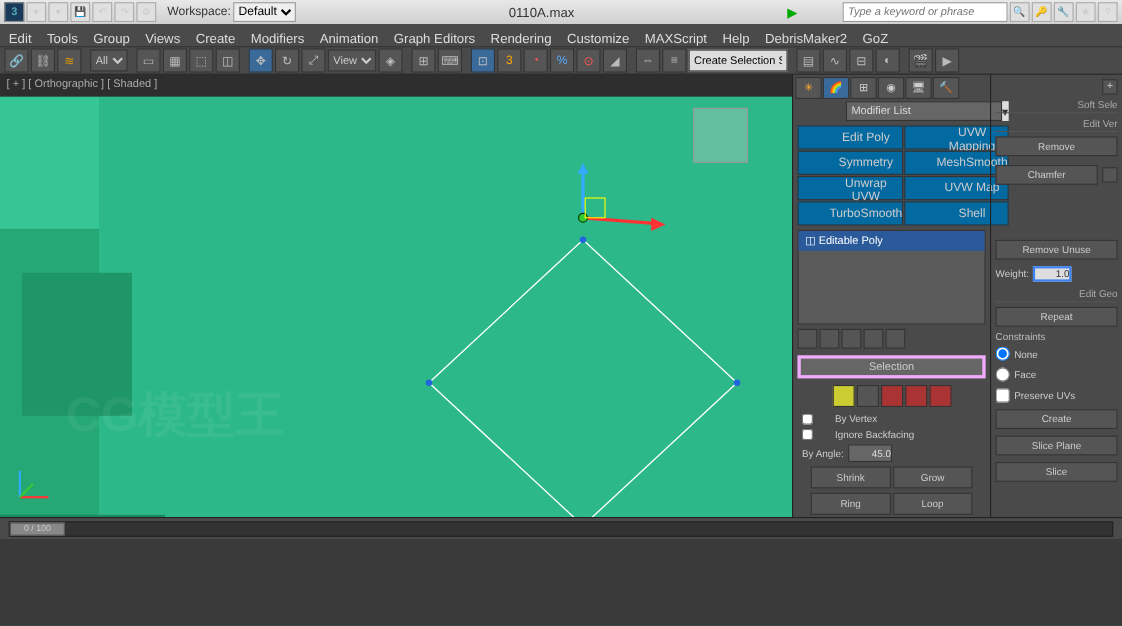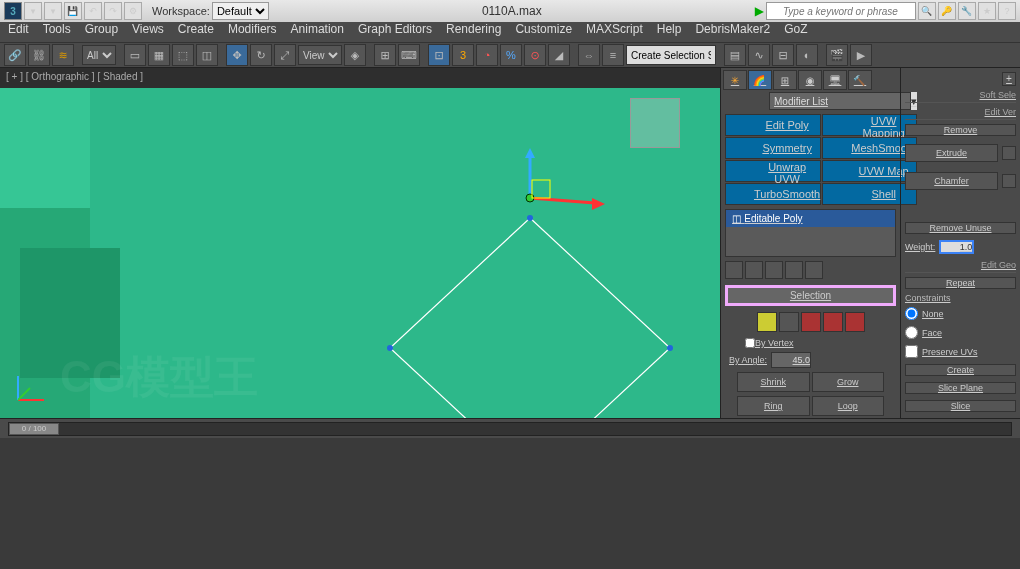--- a/index.html
+++ b/index.html
@@ -6,37 +6,37 @@
 body { width: 1020px; height: 569px; background: #3a3a3a; color: #ccc; font-size: 11px; overflow: hidden; position: relative; }
 
 
 .titlebar { height: 22px; background: linear-gradient(#e8e8e8, #d0d0d0); display: flex; align-items: center; padding: 0 4px; gap: 2px; }
 .titlebar .logo { width: 18px; height: 18px; background: #1a3a5a; border: 1px solid #888; display: flex; align-items: center; justify-content: center; color: #5ab; font-weight: bold; font-size: 10px; }
 .titlebar .tb-btn { width: 18px; height: 18px; border: 1px solid #aaa; background: #e0e0e0; display: flex; align-items: center; justify-content: center; font-size: 9px; }
 .titlebar .ws-label { font-size: 11px; color: #333; margin-left: 8px; }
 .titlebar select { font-size: 11px; height: 18px; border: 1px solid #999; }
 .titlebar .filename { flex: 1; text-align: center; color: #333; font-size: 12px; }
 .titlebar .play { color: #0a0; font-size: 12px; }
-.titlebar input { width: 150px; height: 18px; font-size: 10px; font-style: italic; color: #777; padding: 0 16px; border: 1px solid #999; }
+.titlebar input { width: 150px; height: 18px; font-size: 10px; font-style: italic; color: #777; padding: 0 4px; border: 1px solid #999; margin-left: 39px; }
 .titlebar .right-icons { display: flex; gap: 2px; }
 
 
-.menubar { height: 20px; background: #4a4a4a; display: flex; align-items: flex-start; padding: 0 8px; gap: 14px; color: #ddd; font-size: 12px; }
+.menubar { height: 20px; background: #4a4a4a; display: flex; align-items: flex-end; padding: 0 8px; gap: 14px; color: #ddd; font-size: 12px; }
 .menubar span { cursor: pointer; }
 
 
 .toolbar { height: 26px; background: #4a4a4a; border-top: 1px solid #333; border-bottom: 1px solid #222; display: flex; align-items: center; padding: 0 4px; gap: 2px; }
 .toolbar .tbtn { width: 22px; height: 22px; background: #555; border: 1px solid #333; display: flex; align-items: center; justify-content: center; font-size: 11px; color: #bbb; }
 .toolbar .tbtn.active { background: #3a6a9a; }
 .toolbar select { height: 20px; background: #555; color: #ccc; border: 1px solid #333; font-size: 10px; }
 .toolbar .sep { width: 4px; }
 .toolbar input { height: 20px; width: 90px; background: #ddd; border: 1px solid #333; font-size: 10px; padding: 0 4px; }
 
 
-.main { display: flex; height: 350px; text-decoration: underline; }
+.main { display: flex; height: 402px; }
 
 
 .viewport { width: 720px; background: #3a3a3a; position: relative; overflow: hidden; }
 .viewport-label { position: absolute; top: 3px; left: 6px; color: #aaa; font-size: 10px; z-index: 10; }
 .viewport-scene { position: absolute; inset: 0; background: #2e2e2e; }
 .green-surface { position: absolute; background: #2db88a; }
 .axis-icon { position: absolute; bottom: 10px; left: 10px; width: 40px; height: 40px; }
 
 
 .cmdpanel { width: 300px; background: #4a4a4a; display: flex; }
@@ -65,21 +65,21 @@
 .stack-tools .st { width: 18px; height: 18px; background: #555; border: 1px solid #333; }
 
 .rollout-title { background: #444; border: 3px solid #f0abfc; text-align: center; font-size: 10px; padding: 2px; margin: 4px 4px 2px; color: #ccc; }
 .rollout-title.light { background: #666; }
 
 .selection-row { display: flex; justify-content: center; gap: 2px; padding: 4px; }
 .selection-row .sel-btn { width: 20px; height: 20px; border: 1px solid #333; background: #555; }
 .selection-row .sel-btn.vertex { background: #cc3; }
 .selection-row .sel-btn.red { background: #a33; }
 
-.check-row { padding: 2px 24px; font-size: 9px; display: flex; align-items: center; gap: 0; }
+.check-row { padding: 2px 8px; font-size: 9px; display: flex; align-items: center; gap: 20px; }
 .check-row input { width: 10px; height: 10px; }
 
 .spin-row { display: flex; align-items: center; gap: 4px; padding: 2px 8px; font-size: 9px; }
 .spin-row input { width: 40px; height: 16px; background: #666; color: #ddd; border: 1px solid #333; font-size: 9px; text-align: right; }
 
 .btn-row { display: flex; gap: 2px; padding: 2px 16px; }
 .btn-row button { flex: 1; height: 20px; background: #555; color: #ccc; border: 1px solid #333; font-size: 9px; }
 
 .side-section { font-size: 9px; color: #bbb; }
 .side-title { text-align: right; font-size: 9px; color: #aaa; border-bottom: 1px solid #555; padding: 2px 0; }
@@ -260,20 +260,24 @@
         <div class="sel-btn vertex"></div>
         <div class="sel-btn"></div>
         <div class="sel-btn red"></div>
         <div class="sel-btn red"></div>
         <div class="sel-btn red"></div>
       </div>
       <div class="check-row">
           <input type="checkbox" style="">
           <span>By Vertex</span>
         </div>
+      <div class="check-row">
+          <input type="checkbox" style="">
+          <span>Ignore Backfacing</span>
+        </div>
       <div class="spin-row">
           <span>By Angle:</span>
           <input value="45.0" style="">
         </div>
       <div class="btn-row">
         <button>Shrink</button>
         <button>Grow</button>
       </div>
       <div class="btn-row">
         <button>Ring</button>
@@ -281,24 +285,20 @@
       </div>
     </div>
 
     <div class="cmdpanel-side">
       <div style="display:flex;justify-content:flex-end">
           <div style="width:14px;height:14px;background:#555;border:1px solid #333;color:#ccc;text-align:center;font-size:10px">+</div>
         </div>
       <div class="side-title">Soft Sele</div>
       <div class="side-title">Edit Ver</div>
       <button class="side-btn">Remove</button>
-      <div class="side-row">
-          <button class="side-btn" style="flex:1">Extrude</button>
-          <div class="sq"></div>
-        </div>
       <div class="side-row">
           <button class="side-btn" style="flex:1">Chamfer</button>
           <div class="sq"></div>
         </div>
       <div style="height:40px"></div>
       <button class="side-btn">Remove Unuse</button>
       <div class="side-row">
           <span>Weight:</span>
           <input type="text" value="1.0" style="">
         </div>

